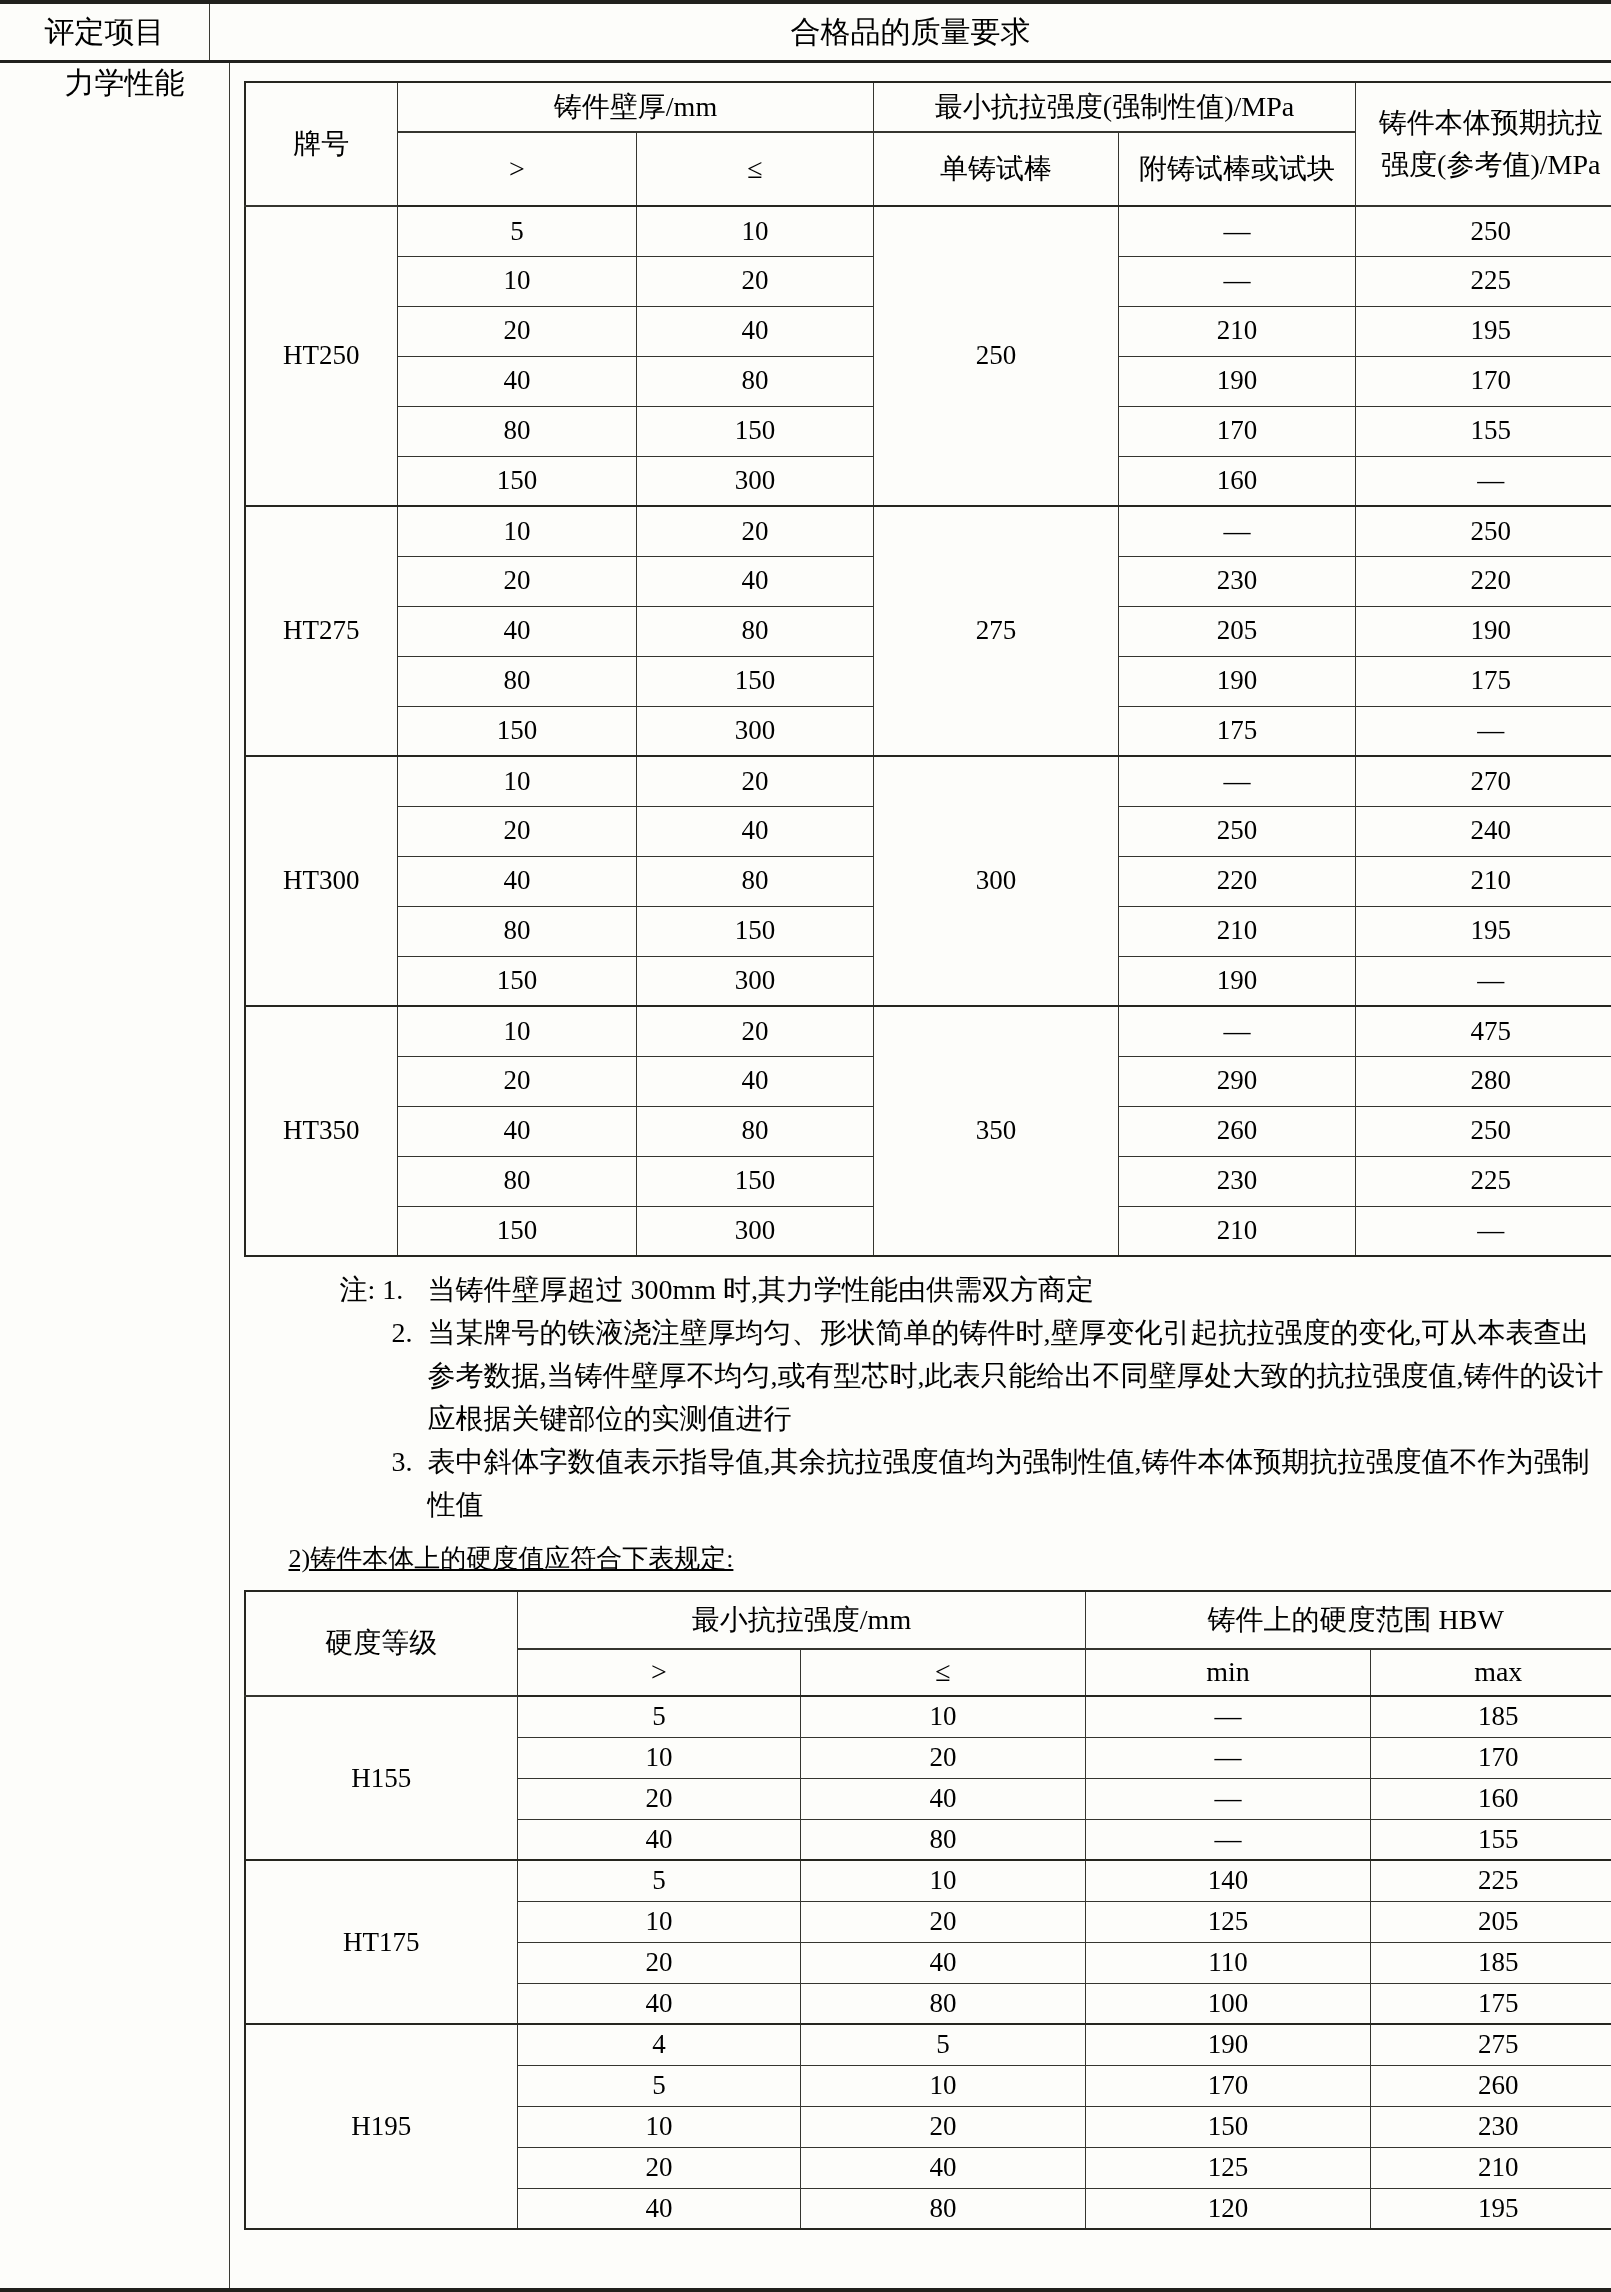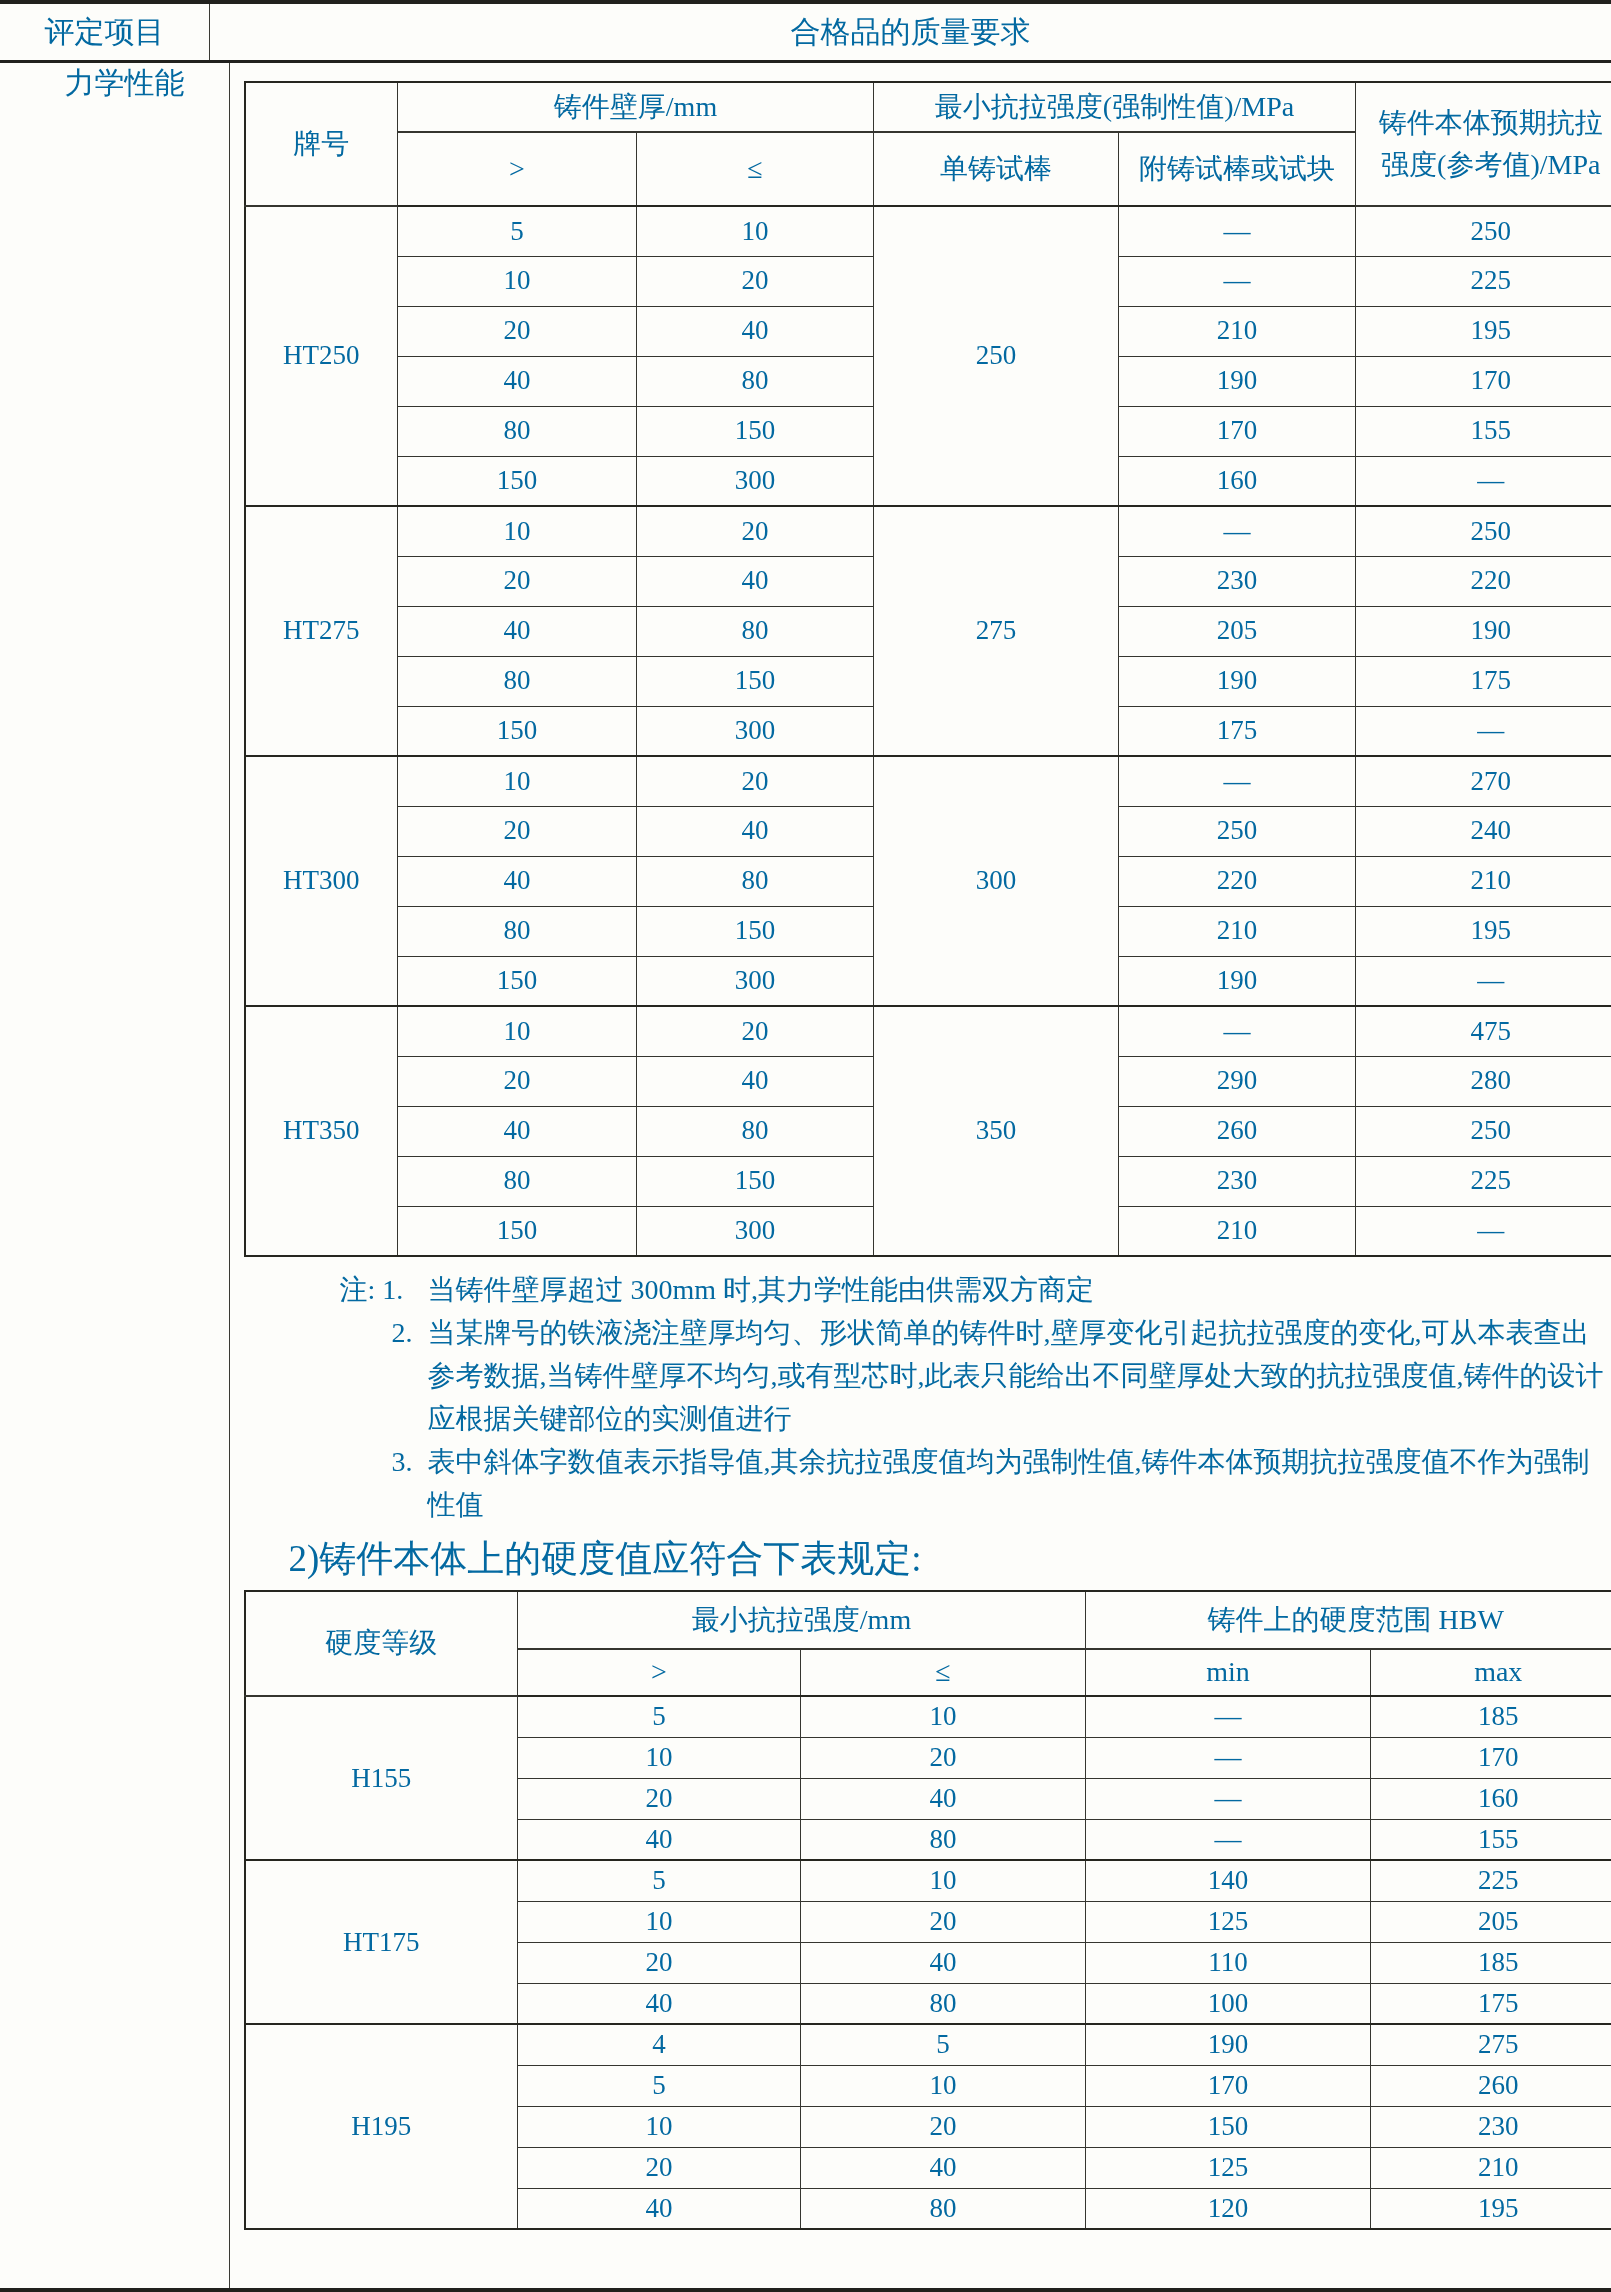--- a/index.html
+++ b/index.html
@@ -1,21 +1,21 @@
 <!DOCTYPE html>
 <html style="font-size:14.4px"><head>
 <meta charset="utf-8">
 <style>
   html,body { margin:0; padding:0; background:#e8e8e4; }
   .page {
     position:relative;
     width:1611px; height:2293px;
     margin:0 auto;
     background:#fdfdfa;
-    color:#0369a1;
+    color:#000000;
     font-family:"Liberation Serif","DejaVu Serif",serif;
     box-sizing:border-box;
     border-top:4.5px solid #21211d;
     border-bottom:5.4px solid #21211d;
     display:flex; flex-direction:column;
     overflow:hidden;
   }
   
   .outer-header {
     display:flex; flex:0 0 56px;
@@ -63,21 +63,21 @@
   .t2 tbody tr { height:41px; }
   th.wrapcell { padding:0 18px; line-height:1.5; border-bottom-width:1.8px; }
   th { font-size:28px; }
 
   
   .notes { margin:10.8px 0 0 48px; font-size:28px; }
   .note-row { display:flex; align-items:flex-start;margin-left:48px; }
   .note-label { flex:0 0 88px; white-space:nowrap; line-height:43px; }
   .note-label.cont { padding-left:52px; box-sizing:border-box; }
   .note-text { flex:1; line-height:43px; }
-  .subheading { margin:12.6px 0 0 45px; font-size:37px; line-height:41px; }
+  .subheading { margin:12.6px 0 0 45px; font-size:26px; line-height:41px;text-decoration:underline; }
   .t2wrap { margin-top:10.8px; }
 </style>
 </head>
 <body>
 
 <div class="page">
 
   <div class="outer-header">
     <div class="oh-left">
       <span>评定项目</span>

